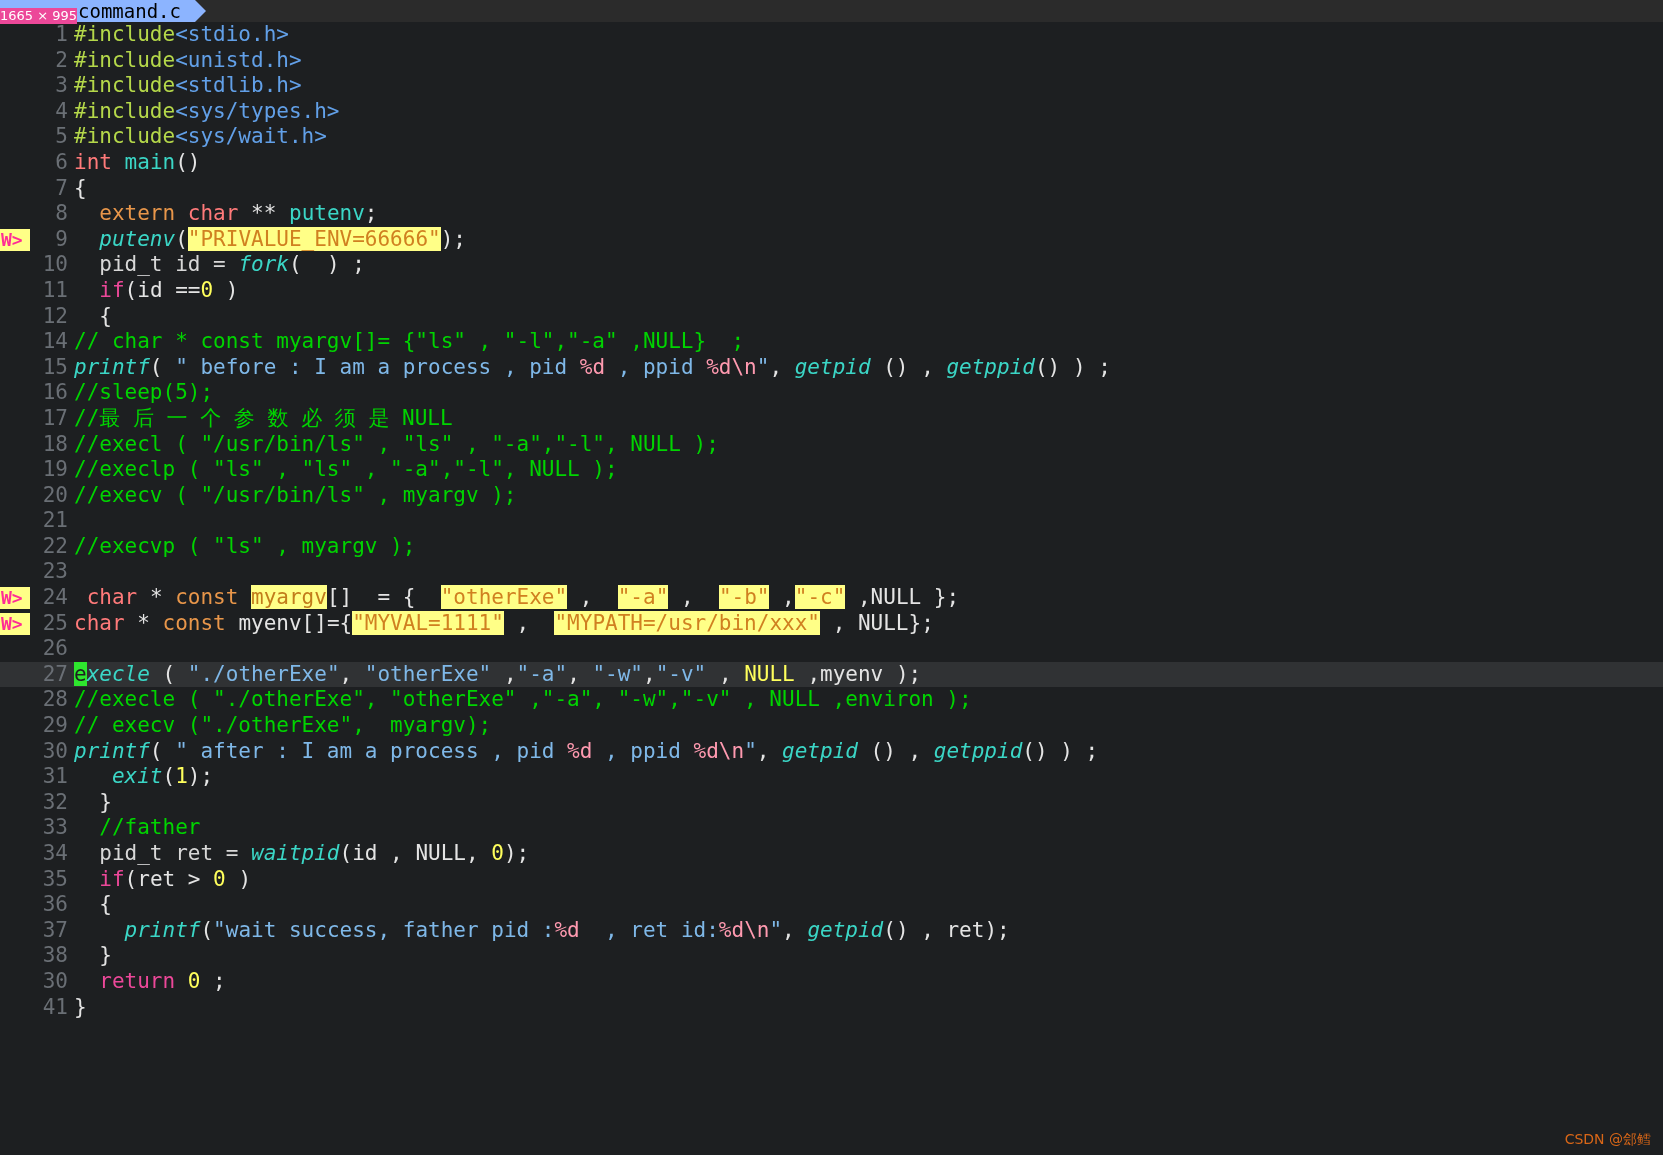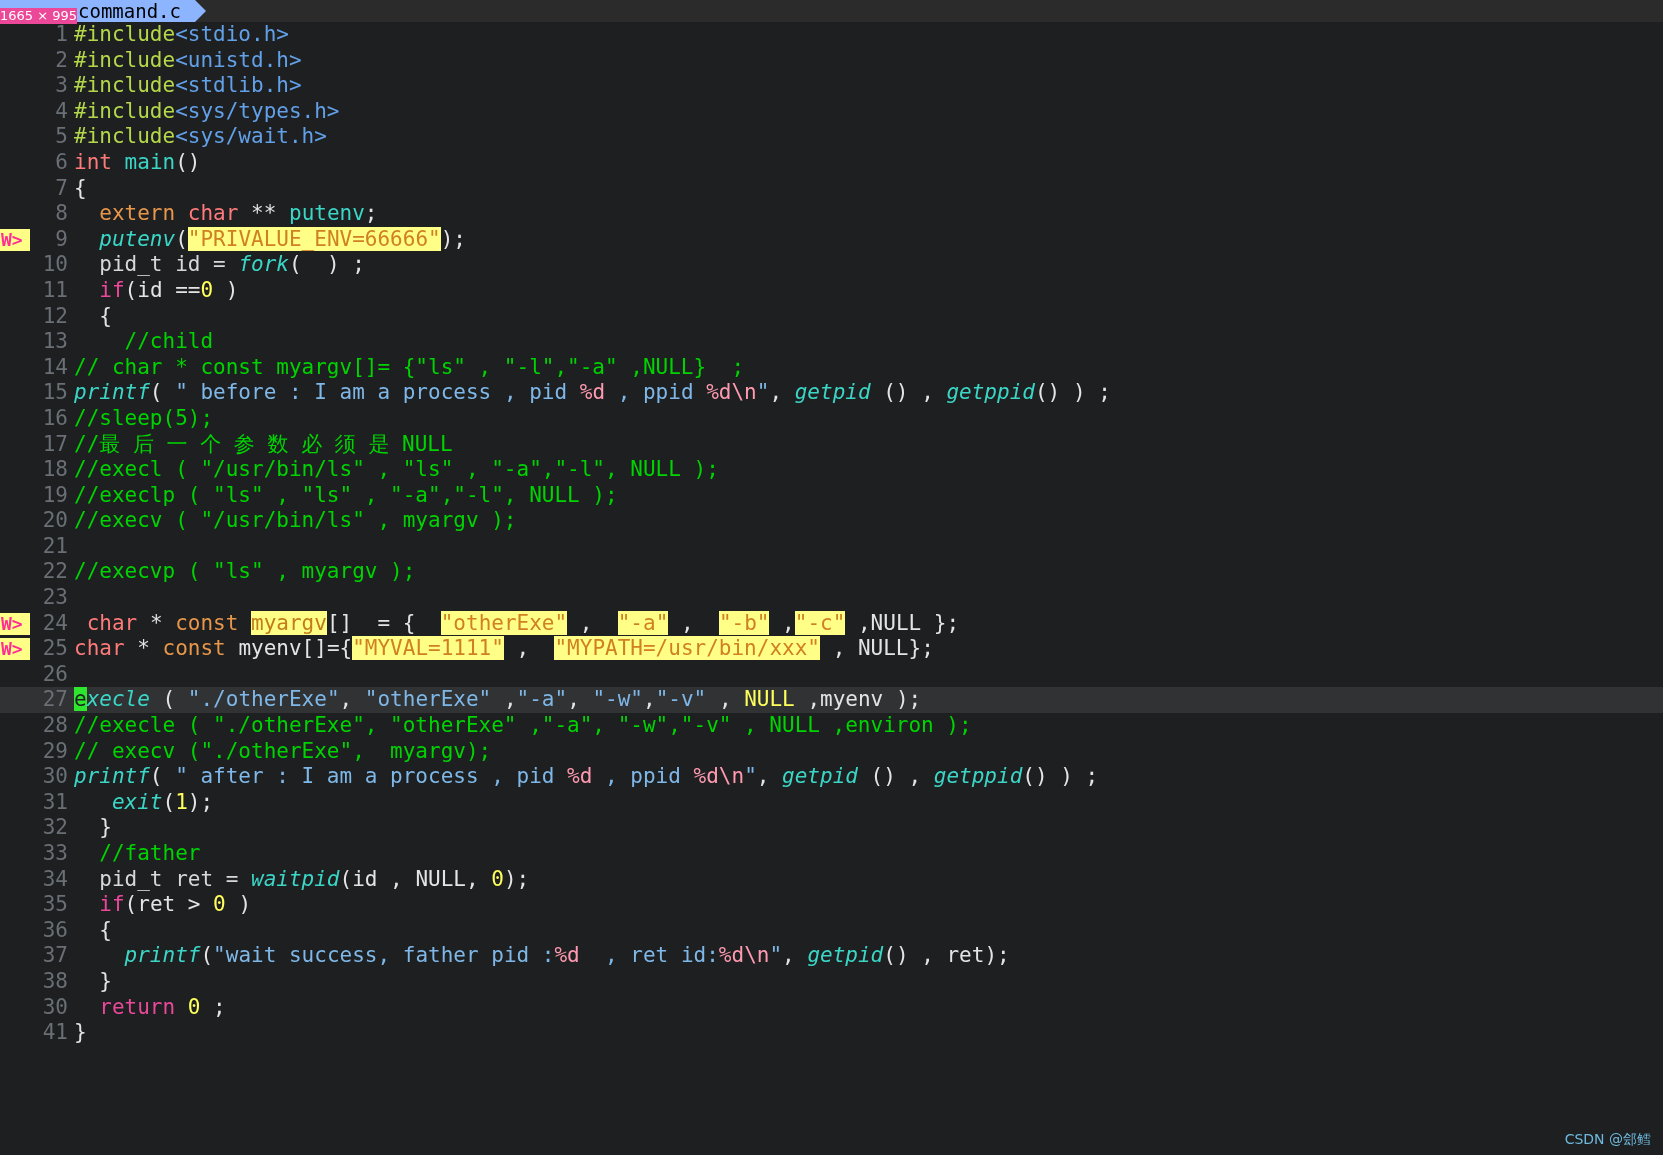--- a/index.html
+++ b/index.html
@@ -185,21 +185,21 @@
   .cursor {
     background: #2ee62e;
     color: #1d1f21;
   }
 
   
   #watermark {
     position: absolute;
     right: 12px;
     bottom: 6px;
-    color: #7dd3fc;
+    color: #f97316;
     font-family: "DejaVu Sans", "Liberation Sans", sans-serif;
     font-size: 14px;
     opacity: 0.85;
   }
 </style>
 </head>
 <body>
 
 <div id="titlebar">
   <div class="tb-icon">+</div>
@@ -236,21 +236,20 @@
   <div class="line"><span class="lnum">8</span><span class="code-text"><span class="plain">  </span><span class="type">extern</span> <span class="kw">char</span> <span class="plain">** </span><span class="ident2">putenv</span><span class="plain">;</span></span></div>
 
   <div class="line"><span class="gutter-flag">W&gt;</span><span class="lnum">9</span><span class="code-text"><span class="plain">  </span><span class="fn">putenv</span><span class="plain">(</span><span class="hl">"PRIVALUE_ENV=66666"</span><span class="plain">);</span></span></div>
 
   <div class="line"><span class="lnum">10</span><span class="code-text"><span class="plain">  </span><span class="ident">pid_t id = </span><span class="fn">fork</span><span class="plain">(  ) ;</span></span></div>
 
   <div class="line"><span class="lnum">11</span><span class="code-text"><span class="plain">  </span><span class="kw2">if</span><span class="plain">(id ==</span><span class="num">0</span><span class="plain"> )</span></span></div>
 
   <div class="line"><span class="lnum">12</span><span class="code-text"><span class="plain">  {</span></span></div>
 
-  <div class="line"><span class="lnum">13</span><span class="code-text"><span class="cmt">    //child</span></span></div>
 
   <div class="line"><span class="lnum">14</span><span class="code-text"><span class="cmt">// char * const myargv[]= {"ls" , "-l","-a" ,NULL}  ;</span></span></div>
 
   <div class="line"><span class="lnum">15</span><span class="code-text"><span class="fn">printf</span><span class="plain">( </span><span class="str">" before : I am a process , pid </span><span class="fmt">%d</span><span class="str"> , ppid </span><span class="fmt">%d\n</span><span class="str">"</span><span class="plain">, </span><span class="fn">getpid</span><span class="plain"> () , </span><span class="fn">getppid</span><span class="plain">() ) ;</span></span></div>
 
   <div class="line"><span class="lnum">16</span><span class="code-text"><span class="cmt">//sleep(5);</span></span></div>
 
   <div class="line"><span class="lnum">17</span><span class="code-text"><span class="cmt">//最 后 一 个 参 数 必 须 是 NULL</span></span></div>
 
   <div class="line"><span class="lnum">18</span><span class="code-text"><span class="cmt">//execl ( "/usr/bin/ls" , "ls" , "-a","-l", NULL );</span></span></div>

